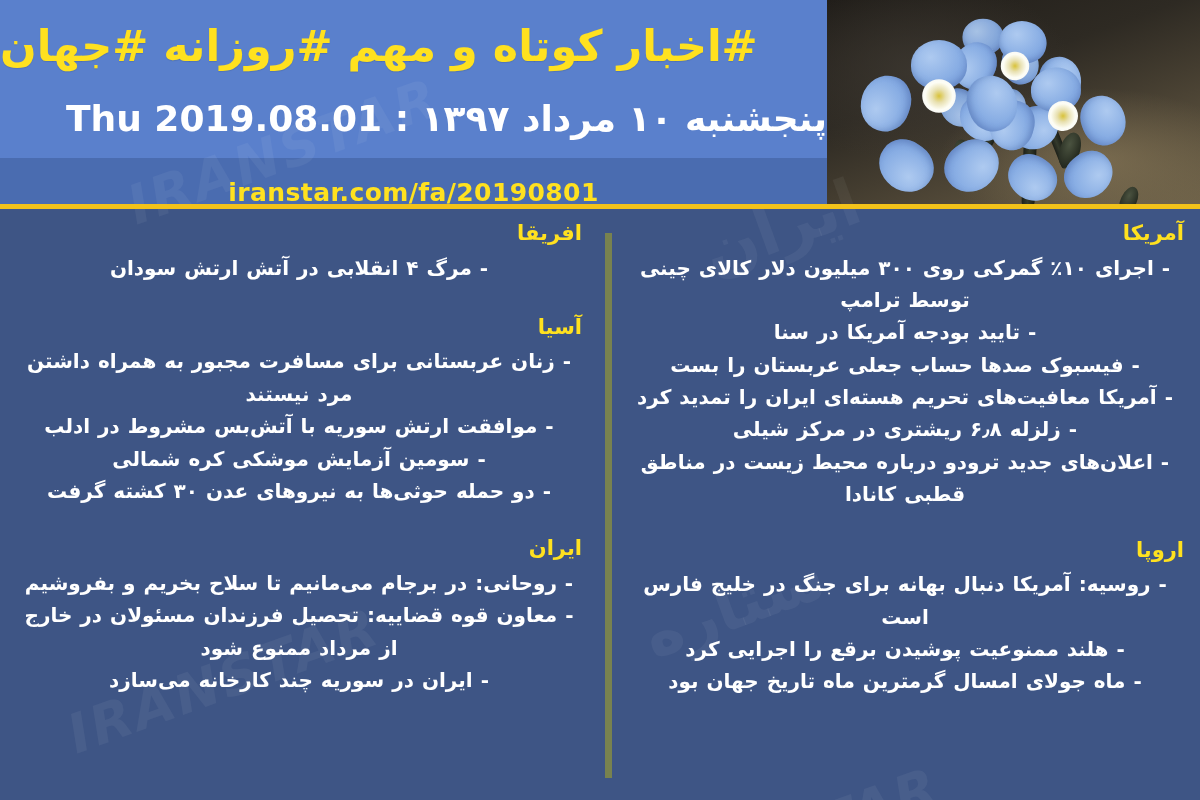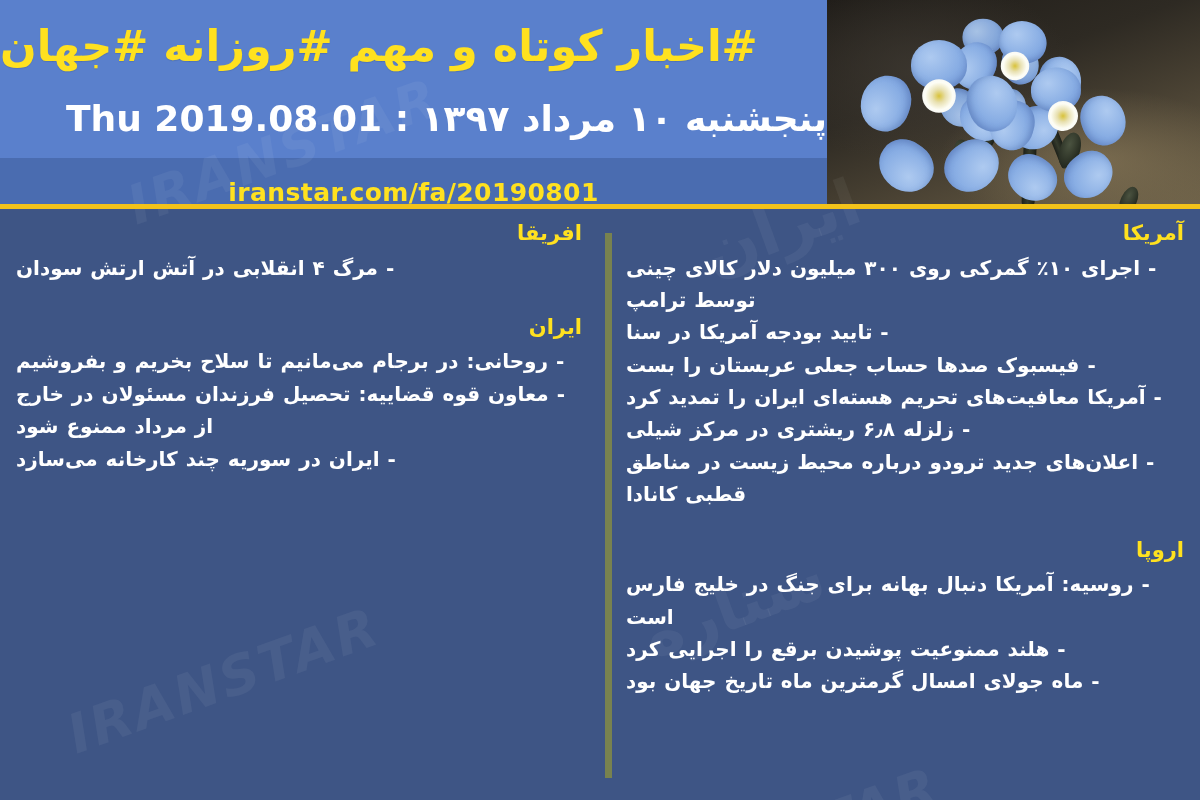--- a/index.html
+++ b/index.html
@@ -225,21 +225,21 @@
     text-align: right;
     line-height: 1.5;
     margin-bottom: 2px;
     direction: rtl;
   }
 
   .headline {
     color: #ffffff;
     font-size: 20px;
     font-weight: bold;
-    text-align: left;
+    text-align: center;
     line-height: 1.62;
     direction: rtl;
     word-spacing: 1px;
   }
 
   
   .column.right .section:nth-child(1) { margin-bottom: 24px; }
   .column.left  .section:nth-child(1) { margin-bottom: 28px; }
   .column.left  .section:nth-child(2) { margin-bottom: 26px; }
 </style>
@@ -332,20 +332,27 @@
         <div class="headline">- ماه جولای امسال گرمترین ماه تاریخ جهان بود</div>
       </div>
     </div>
 
     <div class="column left">
       <div class="section">
         <div class="section-title">افریقا</div>
         <div class="headline">- مرگ ۴ انقلابی در آتش ارتش سودان</div>
       </div>
 
+      <div class="section">
+        <div class="section-title">آسیا</div>
+        <div class="headline">- زنان عربستانی برای مسافرت مجبور به همراه داشتن مرد نیستند</div>
+        <div class="headline">- موافقت ارتش سوریه با آتش‌بس مشروط در ادلب</div>
+        <div class="headline">- سومین آزمایش موشکی کره شمالی</div>
+        <div class="headline">- دو حمله حوثی‌ها به نیروهای عدن ۳۰ کشته گرفت</div>
+      </div>
 
       <div class="section">
         <div class="section-title">ایران</div>
         <div class="headline">- روحانی: در برجام می‌مانیم تا سلاح بخریم و بفروشیم</div>
         <div class="headline">- معاون قوه قضاییه: تحصیل فرزندان مسئولان در خارج از مرداد ممنوع شود</div>
         <div class="headline">- ایران در سوریه چند کارخانه می‌سازد</div>
       </div>
     </div>
 
   </div>

